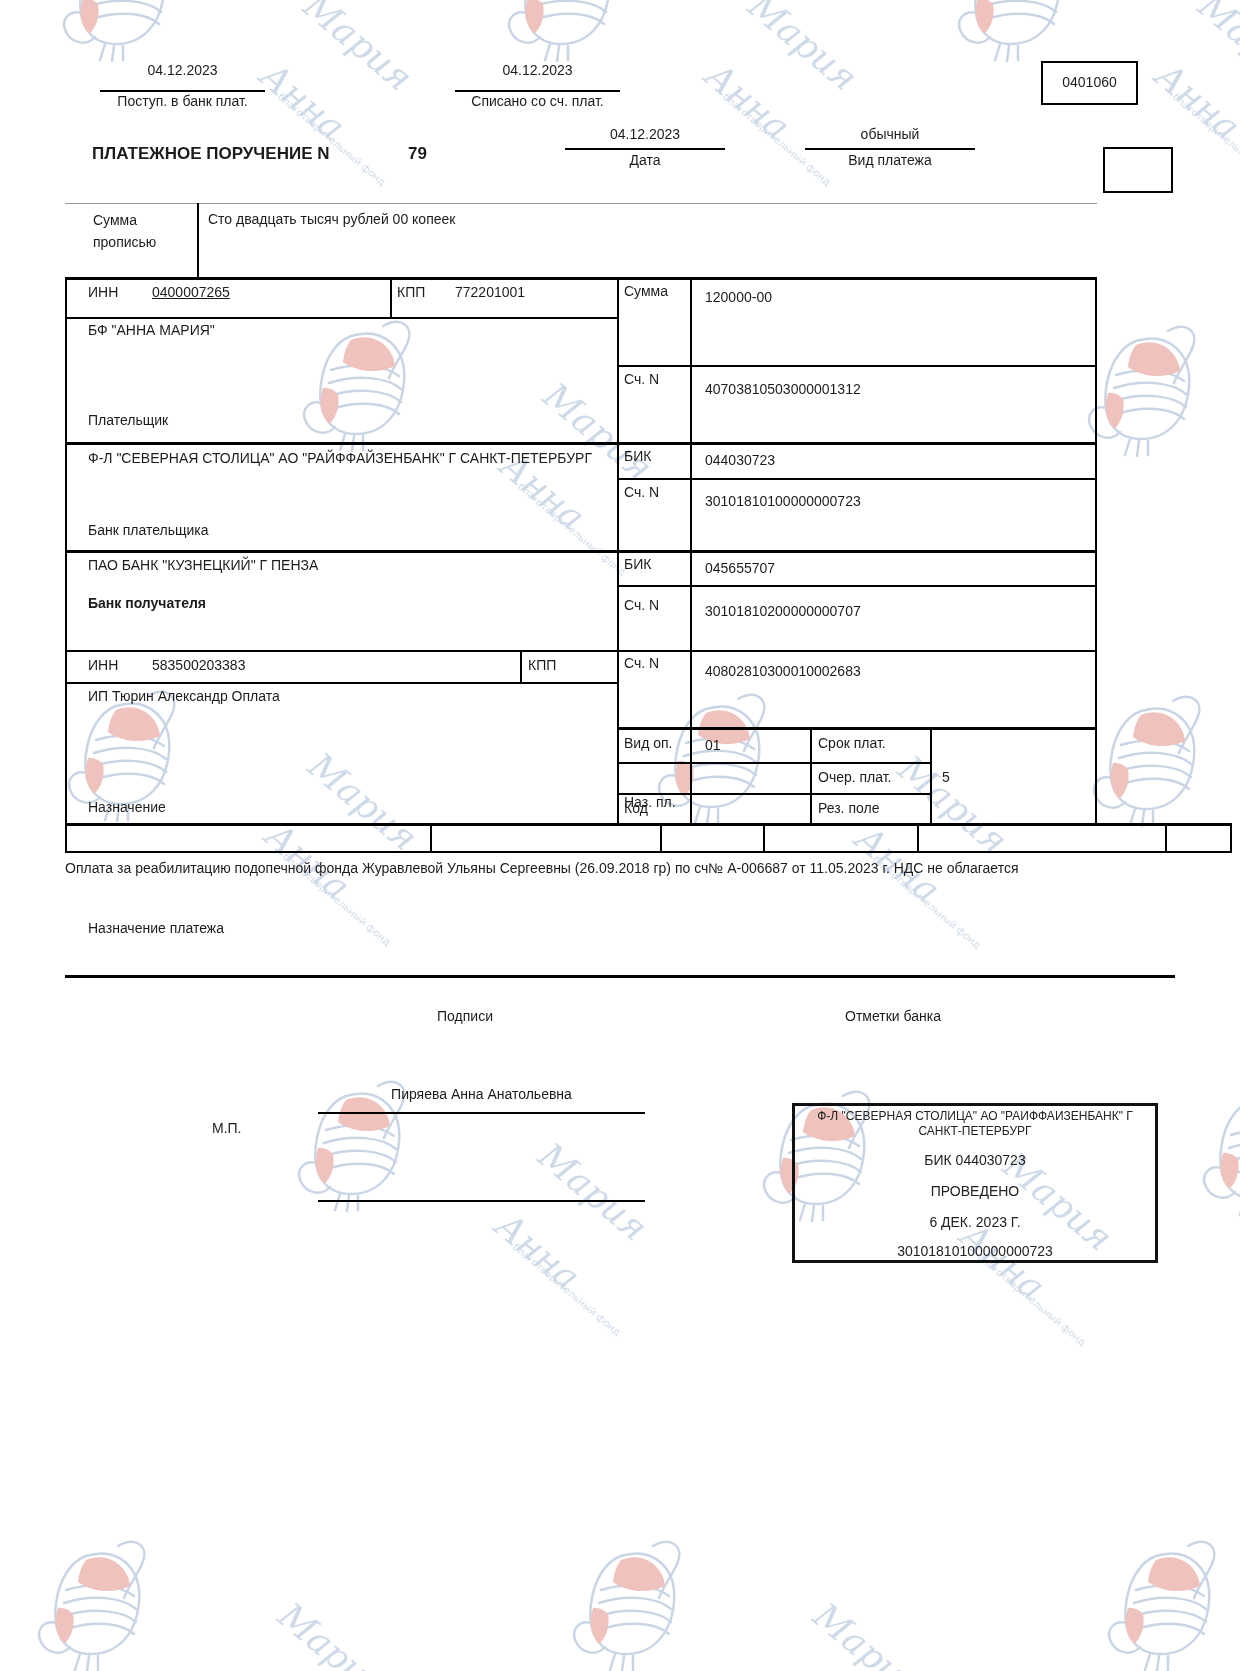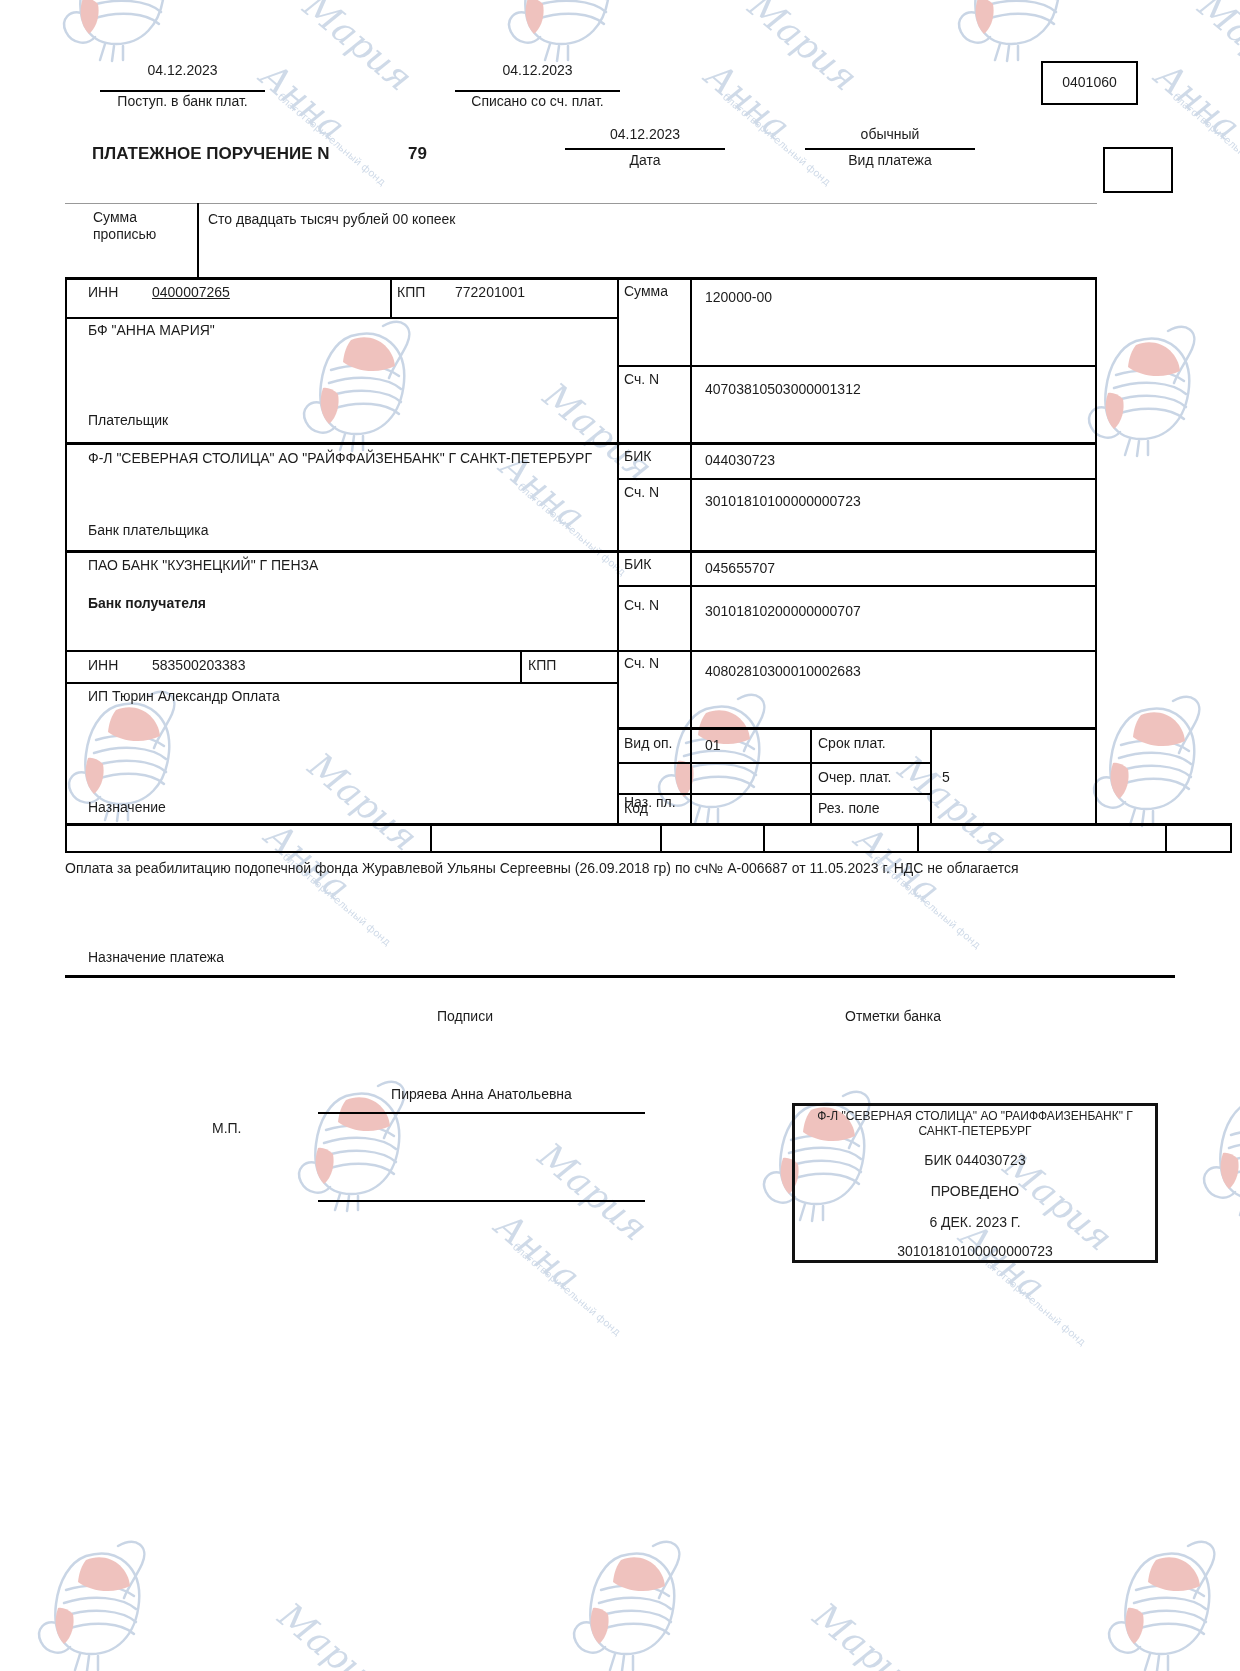--- a/index.html
+++ b/index.html
@@ -342,21 +342,21 @@
     <div class="hline" style="left:565px;top:148px;width:160px;height:2px;"></div>
     <div class="t f13 ctr" style="left:565px;top:152px;width:160px;">Дата</div>
 
     <div class="t f14 ctr" style="left:805px;top:126px;width:170px;">обычный</div>
     <div class="hline" style="left:805px;top:148px;width:170px;height:2px;"></div>
     <div class="t f13 ctr" style="left:805px;top:152px;width:170px;">Вид платежа</div>
 
     <div class="box" style="left:1103px;top:147px;width:66px;height:42px;"></div>
 
     <div class="hline-light" style="left:65px;top:203px;width:1032px;height:1px;"></div>
-    <div class="t f13 wrap" style="left:93px;top:209px;width:95px;line-height:17px;">Сумма прописью</div>
+    <div class="t f13 wrap" style="left:93px;top:209px;width:95px;line-height:22px;">Сумма прописью</div>
     <div class="vline" style="left:197px;top:203px;width:2px;height:74px;"></div>
     <div class="t f14" style="left:208px;top:211px;">Сто двадцать тысяч рублей 00 копеек</div>
 
     <div class="hline" style="left:65px;top:277px;width:1032px;height:3px;"></div>
     <div class="vline" style="left:65px;top:277px;width:2px;height:546px;"></div>
     <div class="vline" style="left:1095px;top:277px;width:2px;height:546px;"></div>
     <div class="vline" style="left:617px;top:277px;width:2px;height:546px;"></div>
     <div class="vline" style="left:690px;top:277px;width:2px;height:546px;"></div>
 
     <div class="t f14" style="left:88px;top:284px;">ИНН</div>
@@ -430,21 +430,21 @@
     <div class="vline" style="left:65px;top:823px;width:2px;height:29px;"></div>
     <div class="vline" style="left:430px;top:823px;width:2px;height:29px;"></div>
     <div class="vline" style="left:660px;top:823px;width:2px;height:29px;"></div>
     <div class="vline" style="left:763px;top:823px;width:2px;height:29px;"></div>
     <div class="vline" style="left:917px;top:823px;width:2px;height:29px;"></div>
     <div class="vline" style="left:1165px;top:823px;width:2px;height:29px;"></div>
     <div class="vline" style="left:1230px;top:823px;width:2px;height:29px;"></div>
     <div class="hline" style="left:65px;top:851px;width:1167px;height:2px;"></div>
 
     <div class="t f14 wrap" style="left:65px;top:858px;width:1090px;line-height:21px;">Оплата за реабилитацию подопечной фонда Журавлевой Ульяны Сергеевны (26.09.2018 гр) по сч№ А-006687 от 11.05.2023 г. НДС не облагается</div>
-    <div class="t f13" style="left:88px;top:949px;">Назначение платежа</div>
+    <div class="t f13" style="left:88px;top:920px;">Назначение платежа</div>
     <div class="hline" style="left:65px;top:975px;width:1110px;height:3px;"></div>
 
     <div class="t f14 ctr" style="left:365px;top:1008px;width:200px;">Подписи</div>
     <div class="t f14 ctr" style="left:788px;top:1008px;width:210px;">Отметки банка</div>
 
     <div class="t f14 ctr" style="left:318px;top:1086px;width:327px;">Пиряева Анна Анатольевна</div>
     <div class="hline" style="left:318px;top:1112px;width:327px;height:2px;"></div>
     <div class="t f14" style="left:212px;top:1120px;">М.П.</div>
     <div class="hline" style="left:318px;top:1200px;width:327px;height:2px;"></div>
 

